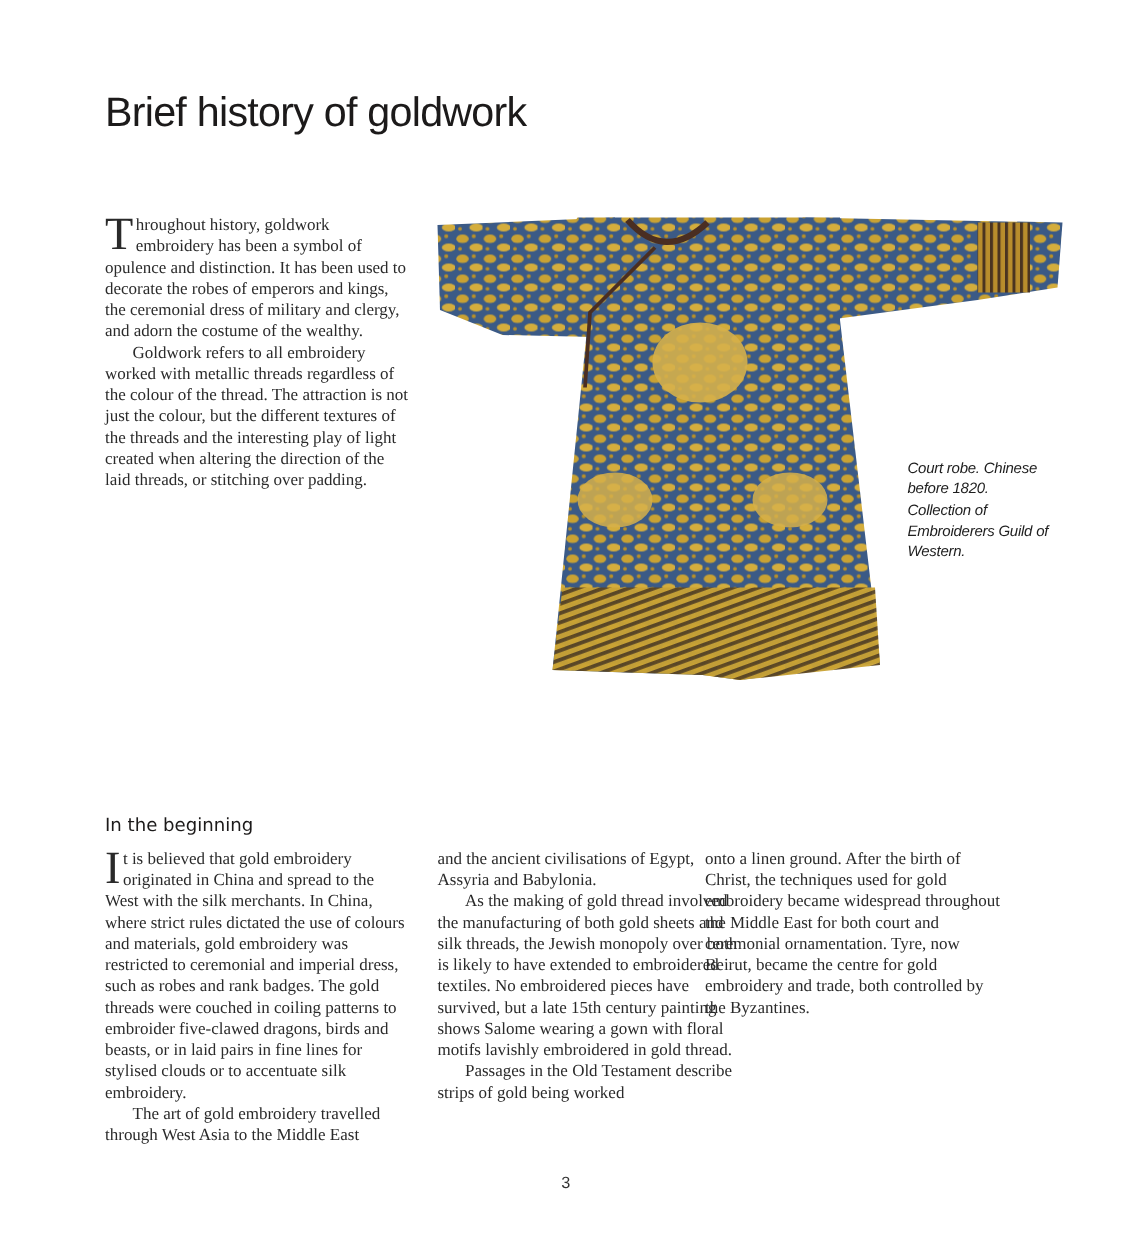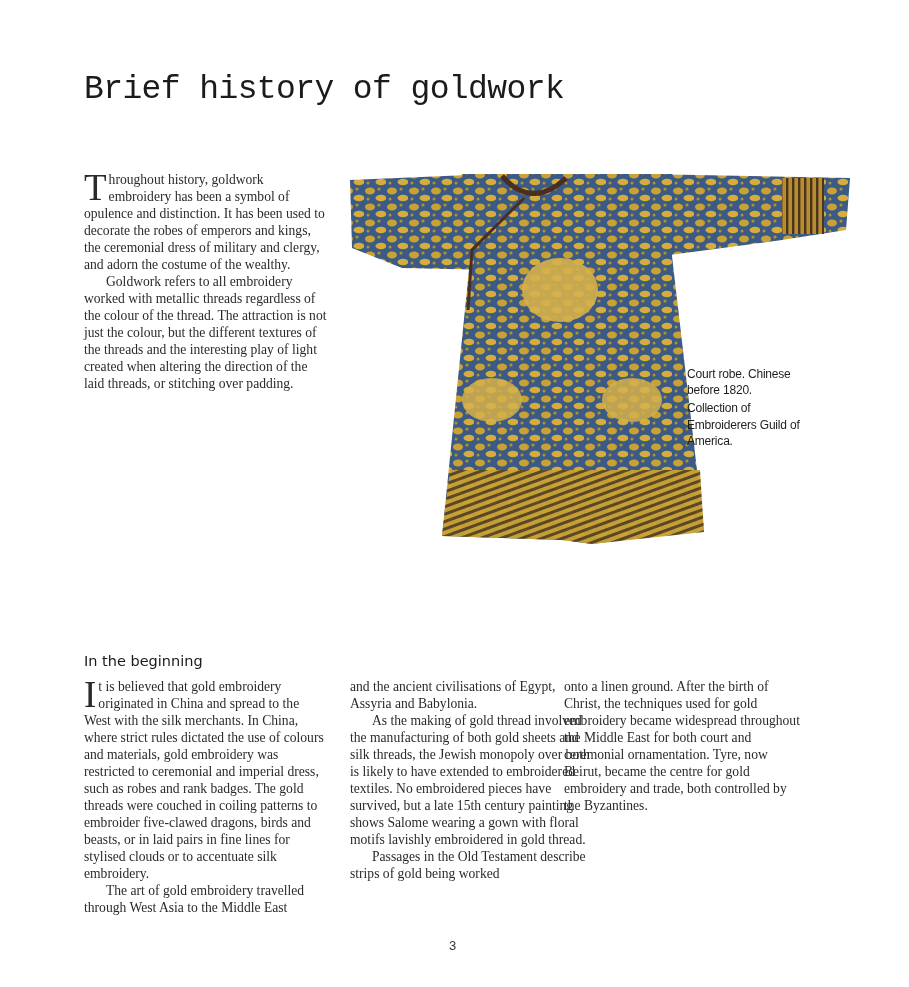--- a/index.html
+++ b/index.html
@@ -1,33 +1,33 @@
 <!DOCTYPE html>
 <html><head>
 <meta charset="utf-8">
 <style>
   html, body { margin: 0; padding: 0; background: #ffffff; }
   body { width: 909px; height: 987px; position: relative; overflow: hidden; color: #2a2a2a; }
   .title {
     position: absolute; left: 84px; top: 66px;
-    font-family: Liberation Mono, monospace; font-size: 33px; font-weight: normal;
+    font-family: Liberation Sans, sans-serif; font-size: 33px; font-weight: normal;
     color: #1c1a1a; letter-spacing: -0.6px; margin: 0; line-height: 48px;
   }
   .serif { font-family: "Liberation Serif", serif; font-size: 13.6px; line-height: 17px; color: #2a2a2a; }
   .intro { position: absolute; left: 84px; top: 171px; width: 245px; }
   .intro p, .col p { margin: 0; }
   .indent { text-indent: 22px; }
   .dropcap {
     float: left; font-family: "Liberation Serif", serif; font-size: 37px; line-height: 30px;
     margin: 2px 2px 0 0; color: #2a2a2a;
   }
   .robe { position: absolute; left: 342px; top: 170px; width: 512px; height: 380px; }
   .caption {
-    position: absolute; left: 687px; top: 366px; width: 120px;
-    font-family: "Liberation Sans", sans-serif; font-size: 12px; line-height: 16.2px;
+    position: absolute; left: 726px; top: 366px; width: 120px;
+    font-family: "Liberation Sans", sans-serif; font-style: italic; font-size: 12px; line-height: 16.2px;
     color: #1e1e1e; letter-spacing: -0.2px;
   }
   .caption p { margin: 0 0 2px 0; }
   .subhead {
     position: absolute; left: 84px; top: 653px; margin: 0;
     font-family: "DejaVu Sans", sans-serif; font-size: 14.5px; font-weight: normal; color: #1c1a1a; text-align: center;
   }
   .col { position: absolute; top: 678px; width: 240px; }
   .col1 { left: 84px; }
   .col2 { left: 338px; margin-left: 12px; }
@@ -77,21 +77,21 @@
   <ellipse cx="218" cy="120" rx="38" ry="32" fill="#d6b04a" opacity="0.9"></ellipse>
   <ellipse cx="150" cy="230" rx="30" ry="22" fill="#d6b04a" opacity="0.85"></ellipse>
   <ellipse cx="290" cy="230" rx="30" ry="22" fill="#d6b04a" opacity="0.85"></ellipse>
 
   <path d="M160 6 Q190 40 224 8" fill="none" stroke="#4a2e22" stroke-width="5"></path>
   <path d="M182 28 L130 80 L126 140" fill="none" stroke="#4a2e22" stroke-width="3"></path>
 </svg>
 
 <div class="caption">
   <p>Court robe. Chinese before 1820.</p>
-  <p>Collection of Embroiderers Guild of America.</p>
+  <p>Collection of Embroiderers Guild of Western.</p>
 </div>
 
 <h2 class="subhead">In the beginning</h2>
 
 <div class="col col1 serif">
   <p><span class="dropcap">I</span><span>t is believed that gold embroidery originated in China and spread to the West with the silk merchants. In China, where strict rules dictated the use of colours and materials, gold embroidery was restricted to ceremonial and imperial dress, such as robes and rank badges. The gold threads were couched in coiling patterns to embroider five-clawed dragons, birds and beasts, or in laid pairs in fine lines for stylised clouds or to accentuate silk embroidery.</span></p>
   <p class="indent">The art of gold embroidery travelled through West Asia to the Middle East</p>
 </div>
 
 <div class="col col2 serif">

